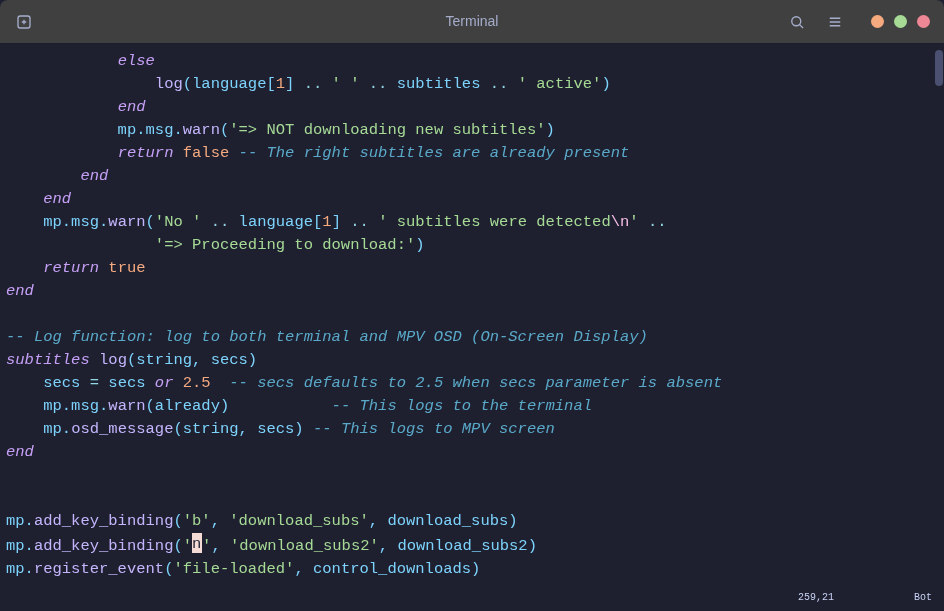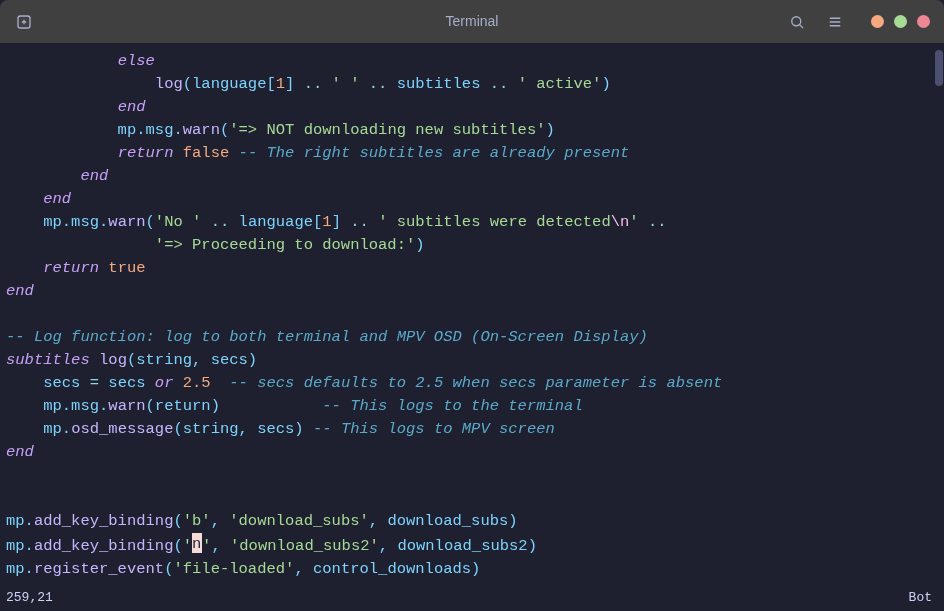--- a/index.html
+++ b/index.html
@@ -83,24 +83,24 @@
     height: 36px;
     background: #4b5070;
     border-radius: 4px;
   }
   .status {
     position: absolute;
     bottom: 2px;
     left: 6px;
     right: 12px;
     display: flex;
-    justify-content: space-between;
+    justify-content: flex-end;
     gap: 80px;
     color: #cad3f5;
-    font-size: 13px;
+    font-size: 10px;
     line-height: 23px;
     pointer-events: none;
   }
   .cursor {
     display: inline-block;
     width: 10px;
     height: 20px;
     background: #f4dbd6;
     vertical-align: -3px;
     position: relative;
@@ -167,21 +167,21 @@
 <span class="plain">        </span><span class="kw">end</span>
 <span class="plain">    </span><span class="kw">end</span>
 <span class="plain">    mp.msg.</span><span class="fn">warn</span><span class="plain">(</span><span class="str">'No '</span><span class="plain"> </span><span class="op">..</span><span class="plain"> language[</span><span class="num">1</span><span class="plain">] </span><span class="op">..</span><span class="plain"> </span><span class="str">' subtitles were detected</span><span class="esc">\n</span><span class="str">'</span><span class="plain"> </span><span class="op">..</span>
 <span class="plain">                </span><span class="str">'=&gt; Proceeding to download:'</span><span class="plain">)</span>
 <span class="plain">    </span><span class="kw">return</span><span class="plain"> </span><span class="bool">true</span>
 <span class="kw">end</span>
 <span class="plain"></span>
 <span class="cmt">-- Log function: log to both terminal and MPV OSD (On-Screen Display)</span>
 <span class="kw">subtitles</span><span class="plain"> </span><span class="fn">log</span><span class="plain">(string, secs)</span>
 <span class="plain">    secs </span><span class="op">=</span><span class="plain"> secs </span><span class="kw">or</span><span class="plain"> </span><span class="num">2.5</span><span class="plain">  </span><span class="cmt">-- secs defaults to 2.5 when secs parameter is absent</span>
-<span class="plain">    mp.msg.</span><span class="fn">warn</span><span class="plain">(return)           </span><span class="cmt">-- This logs to the terminal</span>
+<span class="plain">    mp.msg.</span><span class="fn">warn</span><span class="plain">(already)           </span><span class="cmt">-- This logs to the terminal</span>
 <span class="plain">    mp.</span><span class="fn">osd_message</span><span class="plain">(string, secs) </span><span class="cmt">-- This logs to MPV screen</span>
 <span class="kw">end</span>
 <span class="plain"></span>
 <span class="plain"></span>
 <span class="plain">mp.</span><span class="fn">add_key_binding</span><span class="plain">(</span><span class="str">'b'</span><span class="plain">, </span><span class="str">'download_subs'</span><span class="plain">, download_subs)</span>
 <span class="plain">mp.</span><span class="fn">add_key_binding</span><span class="plain">(</span><span class="str">'</span><span class="cursor" data-char="n"></span><span class="str">'</span><span class="plain">, </span><span class="str">'download_subs2'</span><span class="plain">, download_subs2)</span>
 <span class="plain">mp.</span><span class="fn">register_event</span><span class="plain">(</span><span class="str">'file-loaded'</span><span class="plain">, control_downloads)</span></div>
   <div class="scrollbar">
     <div class="scroll-thumb"></div>
   </div>

